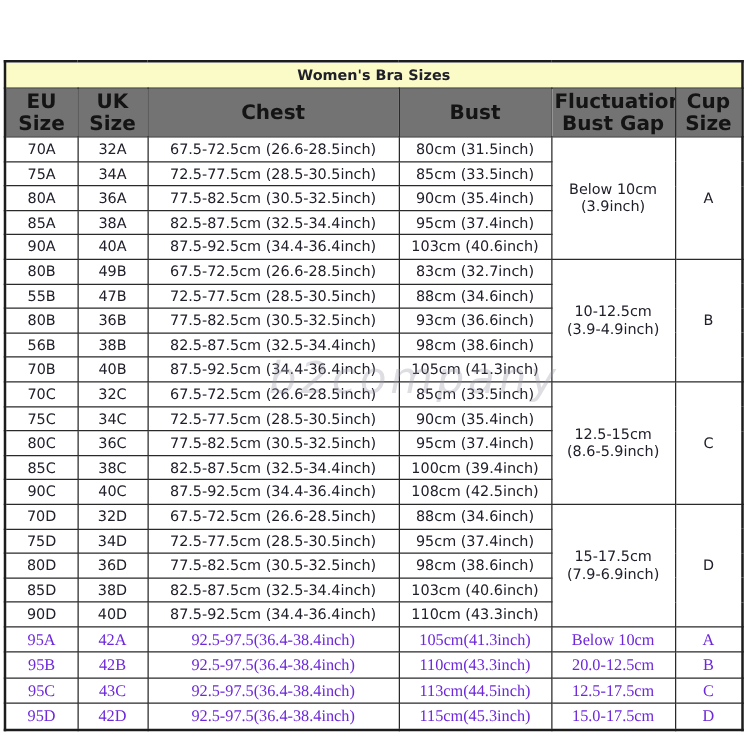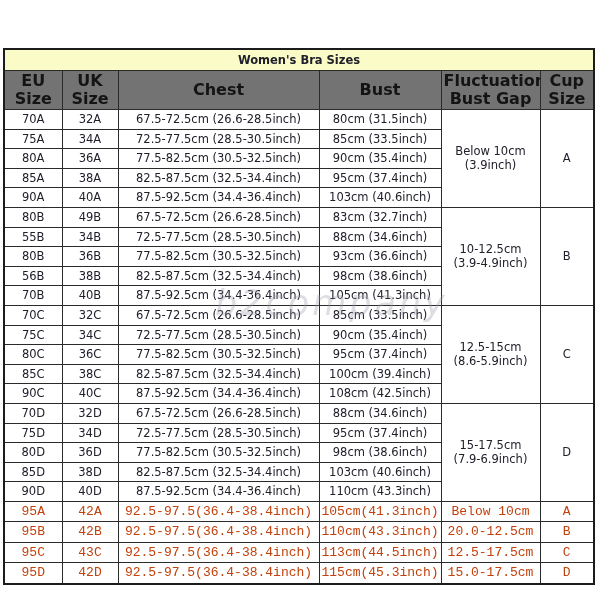--- a/index.html
+++ b/index.html
@@ -52,23 +52,23 @@
     font-weight: bold;
     font-size: 16px;
     color: #141414;
     height: 38px;
     white-space: normal;
     line-height: 1.15;
   }
   tr.r-main td { height: 18.6px; }
   tr.r-extra td {
     height: 19.5px;
-    font-family: Liberation Mono, monospace;
+    font-family: Liberation Serif, serif;
     font-size: 13px;
-    color: #c2410c;
+    color: #6d28d9;
   }
   td.fluct-cell, td.cup-cell {
     white-space: normal;
     line-height: 1.3;
     font-size: 11.5px;
   }
   .watermark {
     position: absolute;
     left: 215px;
     top: 283px;
@@ -158,21 +158,21 @@
             <td>67.5-72.5cm (26.6-28.5inch)</td>
             <td>83cm (32.7inch)</td>
             <td class="fluct-cell" rowspan="5">
               <div>10-12.5cm</div>
               <div>(3.9-4.9inch)</div>
             </td>
             <td class="cup-cell" rowspan="5">B</td>
           </tr>
           <tr class="r-main">
             <td>55B</td>
-            <td>34B</td>
+            <td>47B</td>
             <td>72.5-77.5cm (28.5-30.5inch)</td>
             <td>88cm (34.6inch)</td>
           </tr>
           <tr class="r-main">
             <td>80B</td>
             <td>36B</td>
             <td>77.5-82.5cm (30.5-32.5inch)</td>
             <td>93cm (36.6inch)</td>
           </tr>
           <tr class="r-main">

